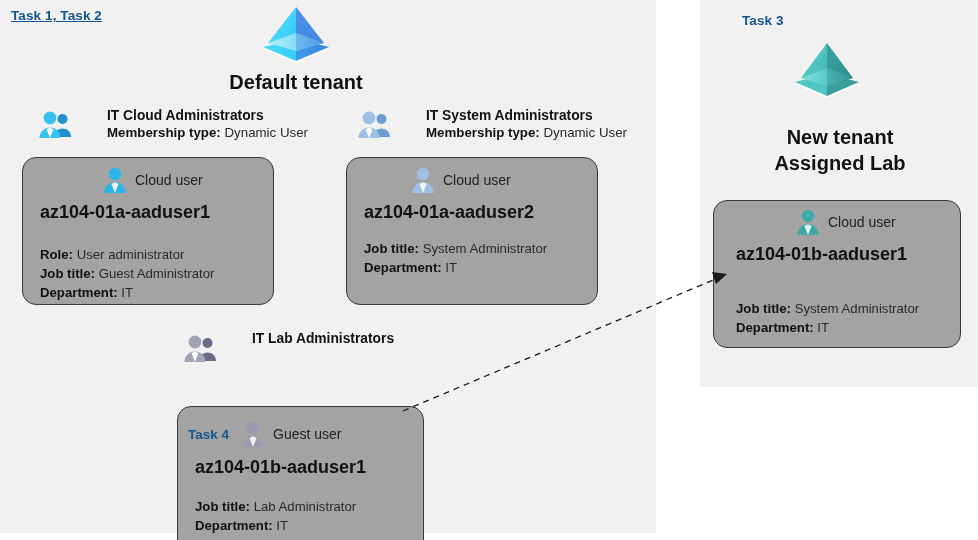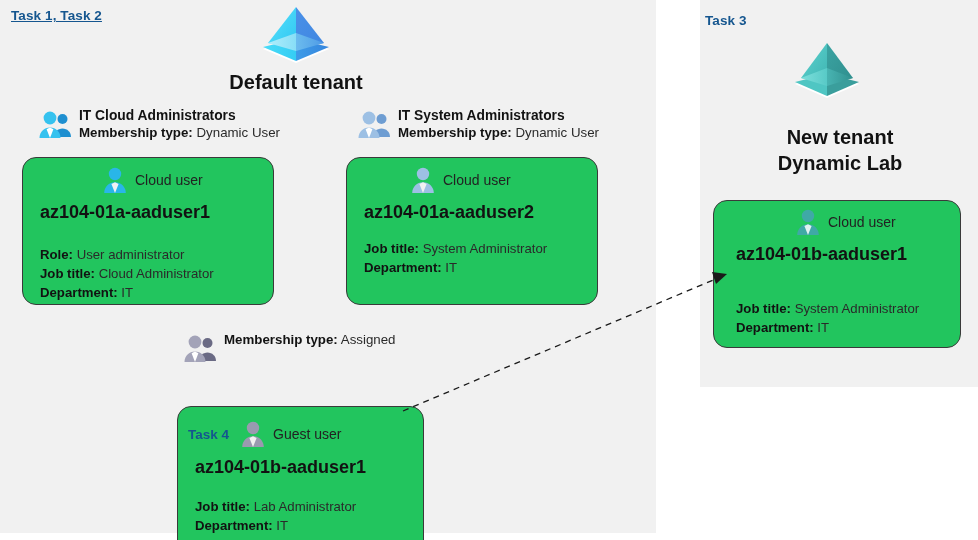--- a/index.html
+++ b/index.html
@@ -8,45 +8,45 @@
   .panel{position:absolute;background:#f1f1f1;}
   #left-panel{left:0;top:0;width:656px;height:533px;}
   #right-panel{left:700px;top:0;width:278px;height:387px;}
 
   .task-label{position:absolute;font-weight:bold;font-size:13.5px;color:#15568f;
               letter-spacing:.1px;white-space:nowrap;}
 
   .tenant-caption{position:absolute;font-weight:bold;font-size:20px;color:#121212;
                   white-space:nowrap;text-align:center;}
 
-  .group-head{position:absolute;white-space:nowrap;}
+  .group-head{position:absolute;white-space:nowrap;margin-left:28px;}
   .group-title{font-weight:bold;font-size:13.8px;color:#121212;line-height:16px;}
   .group-sub{font-size:13.3px;color:#2a2a2a;line-height:18px;}
   .group-sub b{font-weight:bold;color:#121212;}
 
   .card{position:absolute;border:1.2px solid #3a3a3a;border-radius:14px;
-        background:#22c55e;box-sizing:border-box;}
+        background:#a3a3a3;box-sizing:border-box;}
   .card-top{position:absolute;display:flex;align-items:center;gap:6px;white-space:nowrap;}
   .card-top .role-text{font-size:14px;color:#222;}
   .card-name{position:absolute;font-weight:bold;font-size:18px;color:#121212;white-space:nowrap;}
   .card-attrs{position:absolute;font-size:13.2px;line-height:19px;color:#2a2a2a;white-space:nowrap;}
   .card-attrs b{font-weight:bold;color:#121212;}
   .inline-task{font-weight:bold;font-size:13.5px;color:#15568f;margin-right:4px;}
 
   svg{display:block;overflow:visible;}
   .arrow-layer{position:absolute;left:0;top:0;width:978px;height:540px;pointer-events:none;}
 </style>
 </head>
 <body>
 
 <div class="panel" id="left-panel"></div>
 <div class="panel" id="right-panel"></div>
 
 <div class="task-label" style="left:11px;top:8px;text-decoration:underline;">Task 1, Task 2</div>
-<div class="task-label" style="left:705px;top:13px;">Task 3</div>
+<div class="task-label" style="left:742px;top:13px;">Task 3</div>
 
 <div style="position:absolute;left:259px;top:3px;width:74px;height:62px;">
   <svg width="74" height="62" viewBox="0 0 74 62">
     <defs>
       <linearGradient id="tL" x1="0" y1="0" x2="1" y2="1">
         <stop offset="0" stop-color="#5ae2fb"></stop>
           <stop offset="1" stop-color="#2fc6f2"></stop>
       </linearGradient>
       <linearGradient id="tR" x1="0" y1="0" x2="1" y2="1">
         <stop offset="0" stop-color="#4a90e8"></stop>
@@ -109,21 +109,21 @@
     <span class="role-text">Cloud user</span>
   </div>
   <div class="card-name" style="left:17px;top:44px;">az104-01a-aaduser1</div>
   <div class="card-attrs" style="left:17px;top:87px;">
     <div>
       <b>Role:</b>
       <span>User administrator</span>
     </div>
     <div>
       <b>Job title:</b>
-      <span>Cloud Administrator</span>
+      <span>Guest Administrator</span>
     </div>
     <div>
       <b>Department:</b>
       <span>IT</span>
     </div>
   </div>
 </div>
 
 <div style="position:absolute;left:357px;top:110px;width:36px;height:30px;">
   <svg width="36" height="30" viewBox="0 0 36 30">
@@ -169,24 +169,21 @@
 <div style="position:absolute;left:183px;top:334px;width:36px;height:30px;">
   <svg width="36" height="30" viewBox="0 0 36 30">
     <circle cx="24.5" cy="9" r="5" fill="#6a6a84"></circle>
     <path d="M16 27c0-5 3.8-8.5 8.5-8.5S33 22 33 27z" fill="#6a6a84"></path>
     <circle cx="12" cy="8" r="6.4" fill="#a3a3b8"></circle>
     <path d="M1.5 28c0-6.2 4.7-10.6 10.5-10.6S22.5 21.8 22.5 28z" fill="#a3a3b8"></path>
     <path d="M12 17.6 8.6 19.2 12 28l3.4-8.8z" fill="#ffffff"></path>
   </svg>
 </div>
 <div class="group-head" style="left:224px;top:331px;">
-  <div class="group-sub">
-    <b>Membership type:</b>
-    <span>Assigned</span>
-  </div>
+  <div class="group-title">IT Lab Administrators</div>
 </div>
 
 <div class="card" style="left:177px;top:382px;width:247px;height:163px;margin-top:24px;">
   <div class="card-top" style="left:10px;top:13px;">
     <span class="inline-task">Task 4</span>
     <span>
       <svg width="28" height="28" viewBox="0 0 28 28">
         <circle cx="14" cy="8" r="6.2" fill="#9a9ab0"></circle>
         <path d="M3.2 27c0-6.2 4.8-10.8 10.8-10.8S24.8 20.8 24.8 27z" fill="#9a9ab0"></path>
         <path d="M14 16.3 10.4 18 14 27l3.6-9z" fill="#f1f1f1"></path>
@@ -230,21 +227,21 @@
     <polygon points="35,34 3,46 35,60 67,46" fill="#ffffff"></polygon>
     <polygon points="35,36 3,44 35,58" fill="#4fc6c3"></polygon>
     <polygon points="35,36 67,44 35,58" fill="#3a9e9c"></polygon>
     <polygon points="35,5 9,40 35,46" fill="url(#gL)"></polygon>
     <polygon points="35,5 61,40 35,46" fill="url(#gR)"></polygon>
     <polygon points="35,30 9,40 35,48" fill="url(#gBL)" opacity="0.95"></polygon>
     <polygon points="35,30 61,40 35,48" fill="url(#gBR)" opacity="0.95"></polygon>
   </svg>
 </div>
 <div class="tenant-caption" style="left:740px;top:126px;width:200px;">New  tenant</div>
-<div class="tenant-caption" style="left:740px;top:152px;width:200px;">Dynamic Lab</div>
+<div class="tenant-caption" style="left:740px;top:152px;width:200px;">Assigned Lab</div>
 
 <div class="card" style="left:713px;top:200px;width:248px;height:148px;">
   <div class="card-top" style="left:80px;top:7px;">
     <span>
       <svg width="28" height="28" viewBox="0 0 28 28">
         <circle cx="14" cy="8" r="6.2" fill="#3fa9a6"></circle>
         <path d="M3.2 27c0-6.2 4.8-10.8 10.8-10.8S24.8 20.8 24.8 27z" fill="#3fa9a6"></path>
         <path d="M14 16.3 10.4 18 14 27l3.6-9z" fill="#dff2f1"></path>
       </svg>
     </span>

